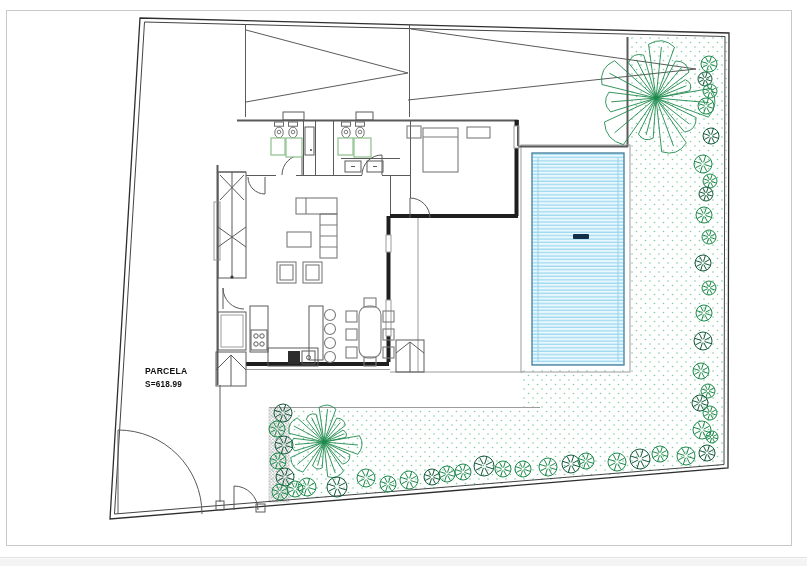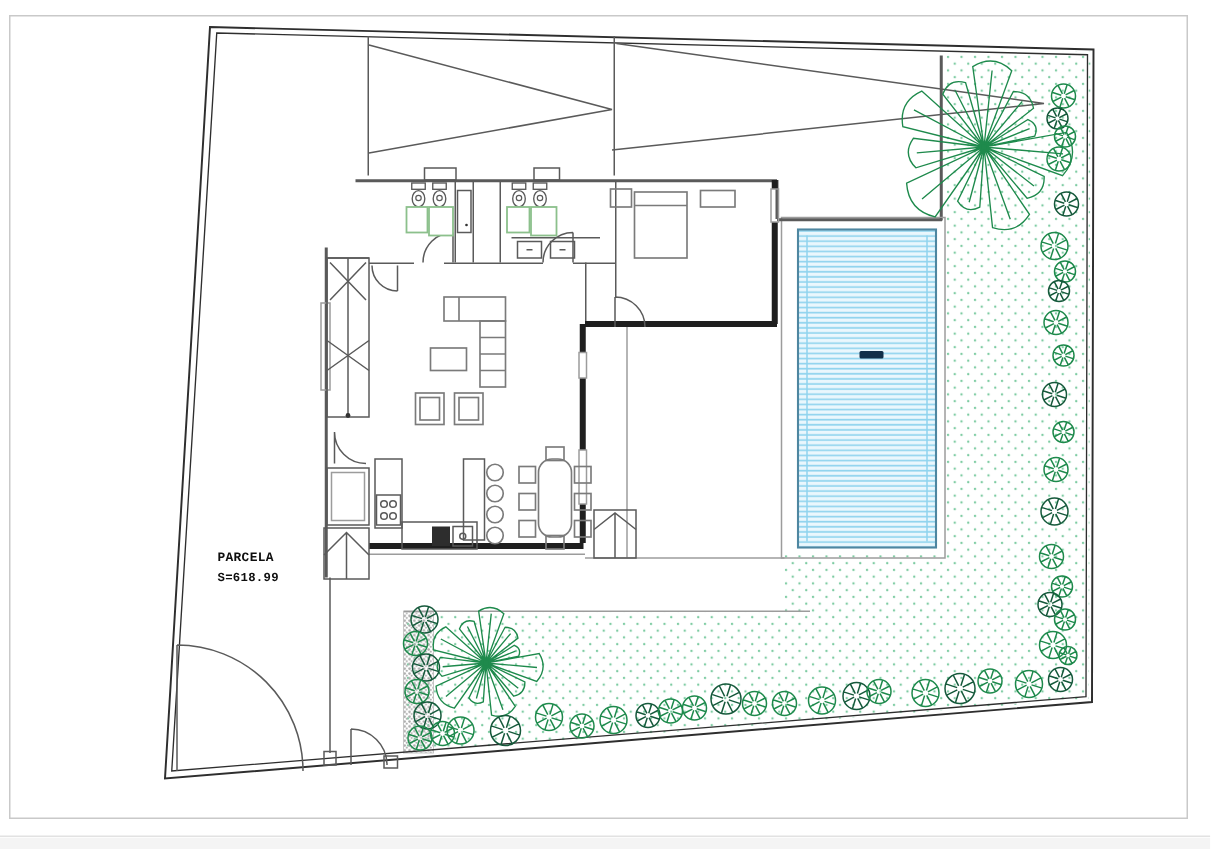--- a/index.html
+++ b/index.html
@@ -1,17 +1,17 @@
 <!DOCTYPE html>
 <html style="--wall: #1f1f1f; --line: #5a5a5a; --light-line: #9c9c9c; --furniture: #7a7a7a; --boundary: #2e2e2e; --frame: #c9c9c9; --text: #0f0f0f; --pool-water: #eaf7fd; --pool-stripe: #90d4ee; --pool-edge: #4e86a0; --pool-marker: #122f49; --shower: #8cc08c; --tree: #1e8a4c; --tree-dark: #15593b; --stipple: #7ccba1; --hatch: #ababab;"><head>
 <meta charset="utf-8">
 <style>
   html,body{margin:0;padding:0;background:#fff;}
   .stage{position:relative;width:807px;height:566px;background:#fff;overflow:hidden;
-         font-family:Liberation Mono, monospace;}
+         font-family:Liberation Sans, sans-serif;}
   svg{display:block}
   .thin   {stroke:var(--line);stroke-width:1;fill:none}
   .thin2  {stroke:var(--line);stroke-width:2;fill:none}
   .light  {stroke:var(--light-line);stroke-width:1;fill:none}
   .furn   {stroke:var(--furniture);stroke-width:1.1;fill:none}
   .wallthick{stroke:var(--wall);stroke-width:4;fill:none}
   .bound  {stroke:var(--boundary);stroke-width:1.3;fill:none}
   .bound2 {stroke:var(--boundary);stroke-width:0.9;fill:none}
   .greenbox{stroke:var(--shower);stroke-width:1.2;fill:#fff}
   .frameln{stroke:var(--frame);stroke-width:1;fill:none}

